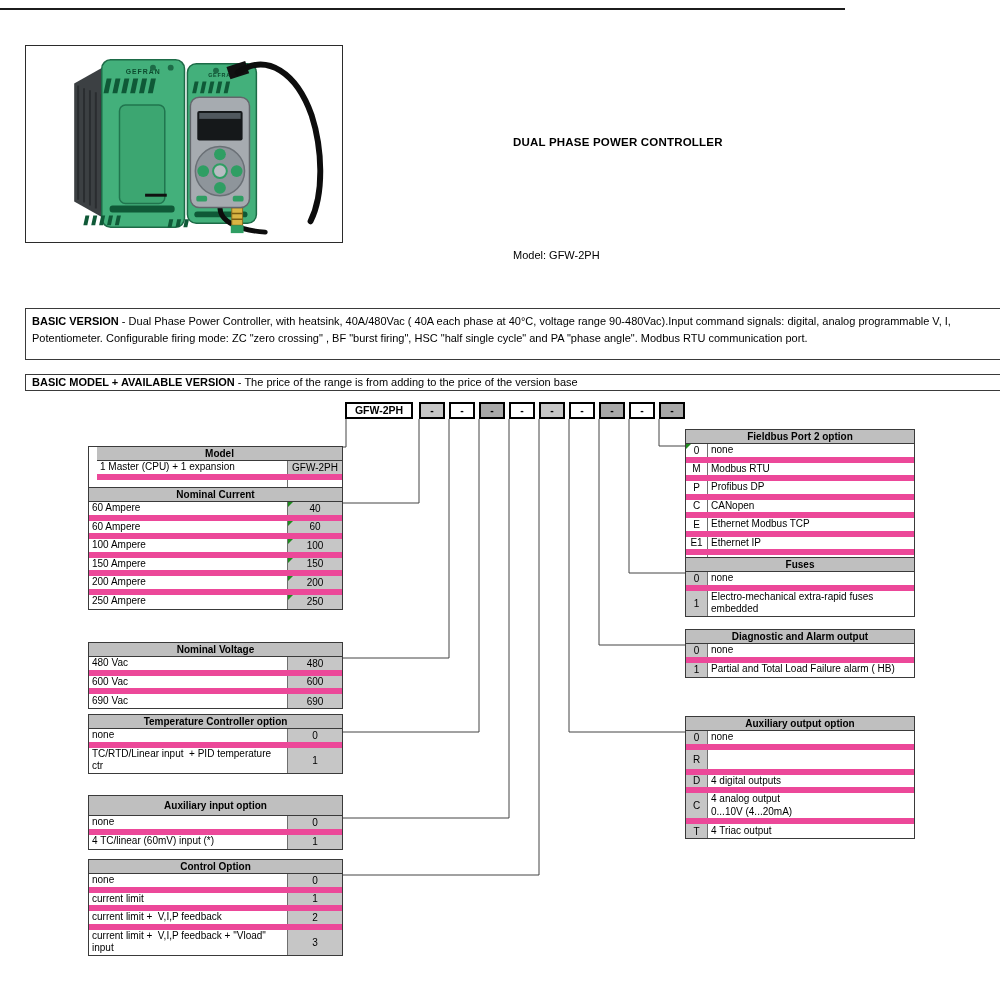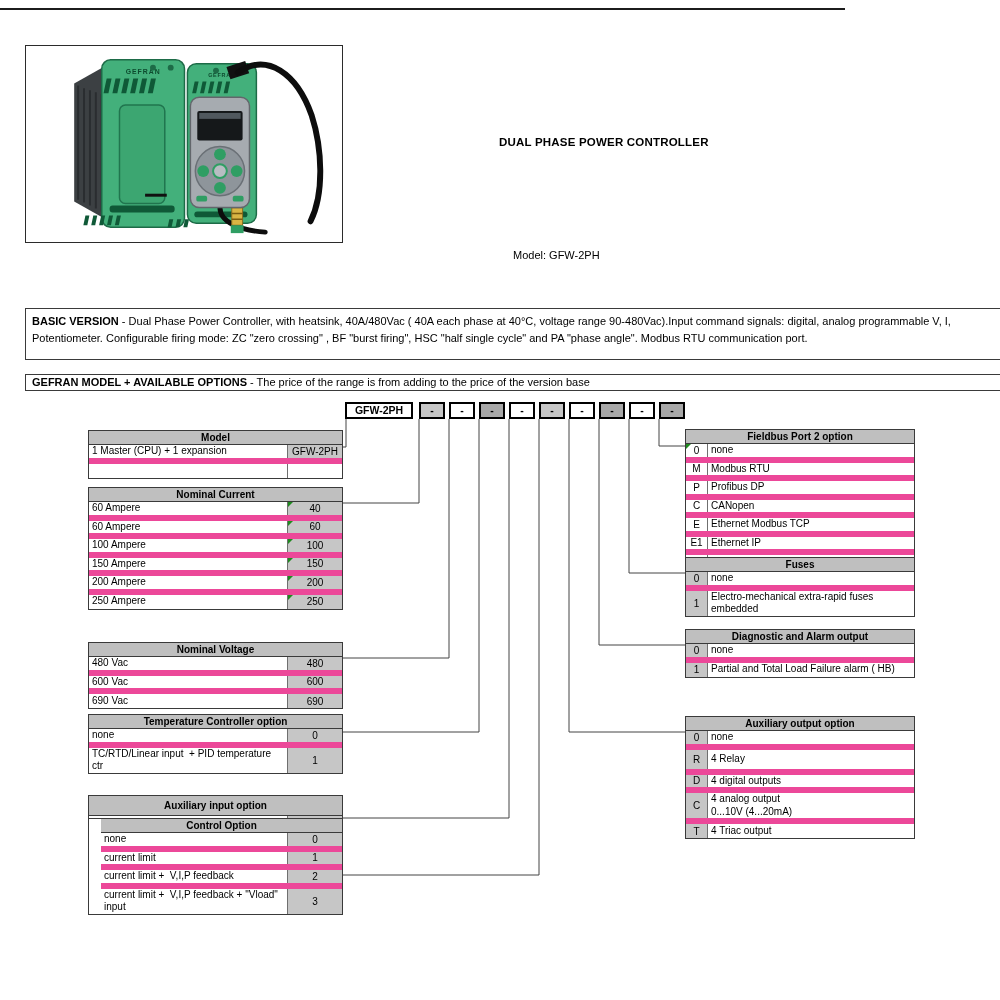--- a/index.html
+++ b/index.html
@@ -6,21 +6,21 @@
   body{width:1000px;height:1000px;position:relative;background:#ffffff;
        font-family:"Liberation Sans", sans-serif;color:#000;overflow:hidden;}
   *{box-sizing:border-box;}
 
   .top-rule{position:absolute;left:0;top:8px;width:845px;height:2px;background:#1c1c1c;}
 
   
   .photo-frame{position:absolute;left:25px;top:45px;width:318px;height:198px;
                border:1.5px solid #2b2b2b;background:#fff;z-index:2;}
 
-  .doc-title{position:absolute;left:499px;top:136px;font-size:11.5px;font-weight:bold;letter-spacing:.2px;}
+  .doc-title{position:absolute;left:513px;top:136px;font-size:11.5px;font-weight:bold;letter-spacing:.2px;}
   .model-line{position:absolute;left:513px;top:249px;font-size:11px;}
 
   .note-box{position:absolute;left:25px;width:985px;border:1.5px solid #3a3a3a;
             background:#fff;font-size:11px;line-height:1.5;padding:4px 6px;z-index:2;}
   .note-basic{top:308px;height:52px;}
   .note-options{top:374px;height:17px;padding:1px 6px;line-height:13px;}
 
   
   .codebox{position:absolute;top:402px;height:17px;border:2px solid #000;background:#fff;
            font-size:10.5px;font-weight:bold;text-align:center;line-height:12px;z-index:3;}
@@ -135,21 +135,21 @@
       <rect x="209" y="152" width="11" height="6" rx="2" fill="#2f9e63"></rect>
     </g>
   </svg>
 </div>
 
 <div class="doc-title" data-name="page-title">DUAL PHASE POWER CONTROLLER</div>
 <div class="model-line" data-name="model-label">Model: GFW-2PH</div>
 
 <div class="note-box note-basic" data-name="basic-version-note"><b data-name="basic-version-heading">BASIC VERSION</b><span data-name="basic-version-text"> - Dual Phase Power Controller, with heatsink, 40A/480Vac ( 40A each phase at 40°C, voltage range  90-480Vac).Input command signals: digital, analog programmable V, I, Potentiometer.  Configurable firing mode: ZC "zero crossing" , BF "burst firing", HSC "half single cycle" and PA "phase angle". Modbus RTU communication port.</span></div>
 
-<div class="note-box note-options" data-name="basic-model-note"><b data-name="basic-model-heading">GEFRAN MODEL + AVAILABLE OPTIONS</b><span data-name="basic-model-text"> - The price of the range is from adding to the price of the version base</span></div>
+<div class="note-box note-options" data-name="basic-model-note"><b data-name="basic-model-heading">BASIC MODEL + AVAILABLE VERSION</b><span data-name="basic-model-text"> - The price of the range is from adding to the price of the version base</span></div>
 
 <div data-name="order-code-row">
   <div class="codebox base" data-name="order-code-base">GFW-2PH</div>
 
 <div class="codebox s1" data-name="order-code-slot" style="left: 419px; width: 26px;">-</div>
     <div class="codebox s0" data-name="order-code-slot" style="left: 449px; width: 26px;">-</div>
     <div class="codebox s2" data-name="order-code-slot" style="left: 479px; width: 26px;">-</div>
     <div class="codebox s0" data-name="order-code-slot" style="left: 509px; width: 26px;">-</div>
     <div class="codebox s1" data-name="order-code-slot" style="left: 539px; width: 26px;">-</div>
     <div class="codebox s0" data-name="order-code-slot" style="left: 569px; width: 26px;">-</div>
@@ -166,21 +166,21 @@
     <polyline points="479,419 479,732 343,732"></polyline>
     <polyline points="509,419 509,818 343,818"></polyline>
     <polyline points="539,419 539,875 343,875"></polyline>
     <polyline points="569,419 569,732 685,732"></polyline>
     <polyline points="599,419 599,645 685,645"></polyline>
     <polyline points="629,419 629,573 685,573"></polyline>
     <polyline points="659,419 659,446 685,446"></polyline>
   </g>
 </svg>
 
-<div class="otable left" data-name="model-table" style="top:430px;">
+<div class="otable left" data-name="model-table" style="top:446px;padding-left:8px;">
     <div class="thead" data-name="table-title">Model</div>
     <div class="trow" data-name="table-row">
       <div class="cell label" data-name="option-label">1 Master (CPU) + 1 expansion</div>
       <div class="cell code" data-name="option-code">GFW-2PH</div>
     </div>
     <div class="trow plain" data-name="table-row">
       <div class="cell label" data-name="option-label"></div>
       <div class="cell code" data-name="option-code"></div>
     </div>
   </div>
@@ -242,21 +242,21 @@
     <div class="thead" data-name="table-title">Auxiliary input option</div>
     <div class="trow" data-name="table-row">
       <div class="cell label" data-name="option-label">none</div>
       <div class="cell code" data-name="option-code">0</div>
     </div>
     <div class="trow" data-name="table-row">
       <div class="cell label" data-name="option-label">4 TC/linear (60mV) input (*)</div>
       <div class="cell code" data-name="option-code">1</div>
     </div>
   </div>
-<div class="otable left" data-name="control-option-table" style="top:818px;padding-left:12px;">
+<div class="otable left" data-name="control-option-table" style="top:859px;">
     <div class="thead" data-name="table-title">Control Option</div>
     <div class="trow" data-name="table-row">
       <div class="cell label" data-name="option-label">none</div>
       <div class="cell code" data-name="option-code">0</div>
     </div>
     <div class="trow" data-name="table-row">
       <div class="cell label" data-name="option-label">current limit</div>
       <div class="cell code" data-name="option-code">1</div>
     </div>
     <div class="trow" data-name="table-row">
@@ -325,21 +325,20 @@
     </div>
   </div>
 <div class="otable right" data-name="auxiliary-output-table" style="top:716px;">
     <div class="thead" data-name="table-title">Auxiliary output option</div>
     <div class="trow" data-name="table-row">
       <div class="cell code" data-name="option-code">0</div>
       <div class="cell label" data-name="option-label">none</div>
     </div>
     <div class="trow" data-name="table-row">
       <div class="cell code" data-name="option-code">R</div>
-      <div class="cell label" data-name="option-label">4 Relay</div>
     </div>
     <div class="trow" data-name="table-row">
       <div class="cell code" data-name="option-code">D</div>
       <div class="cell label" data-name="option-label">4 digital outputs</div>
     </div>
     <div class="trow" data-name="table-row">
       <div class="cell code" data-name="option-code">C</div>
       <div class="cell label" data-name="option-label">4 analog output
 0...10V (4...20mA)</div>
     </div>

